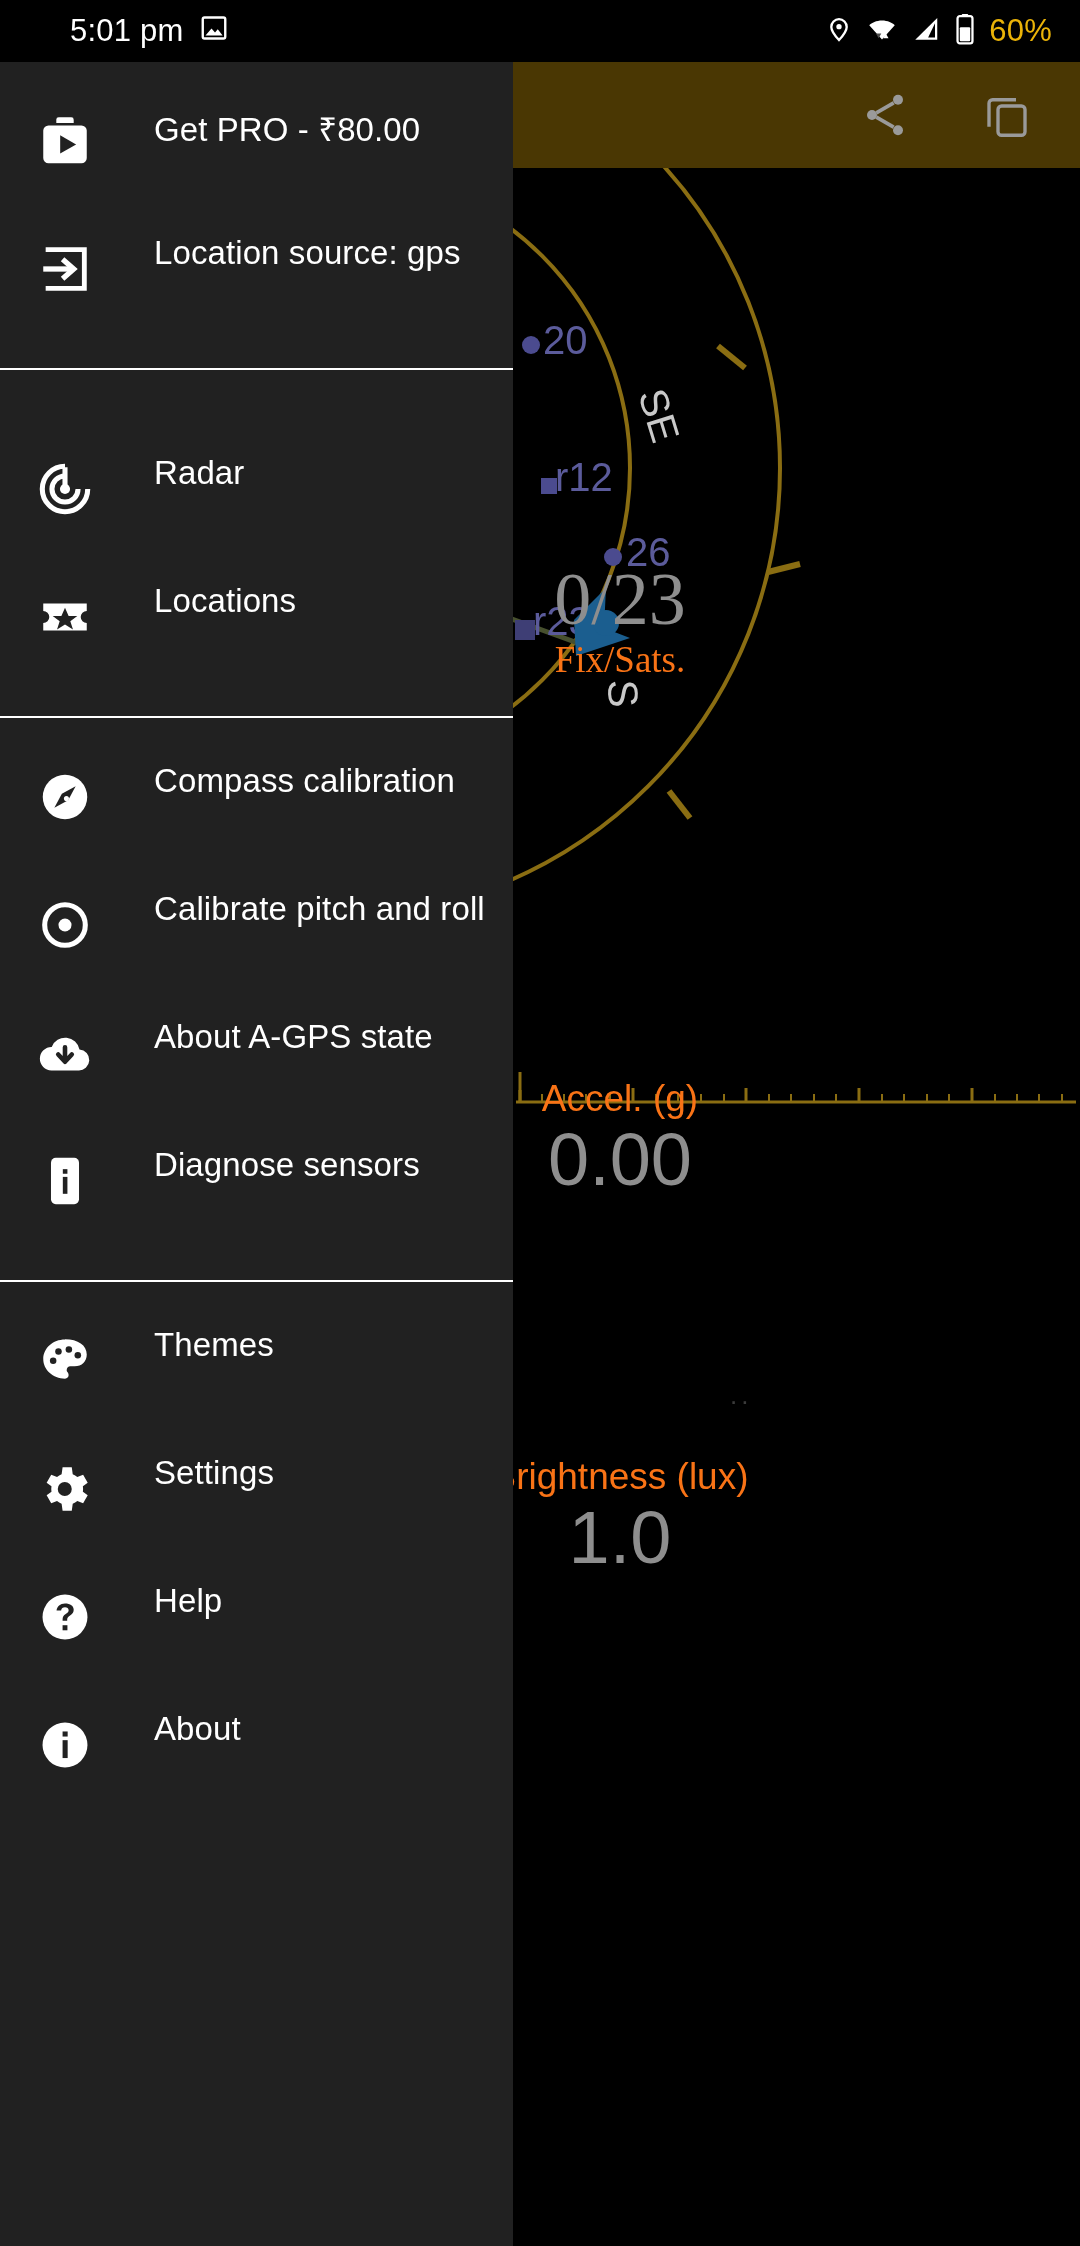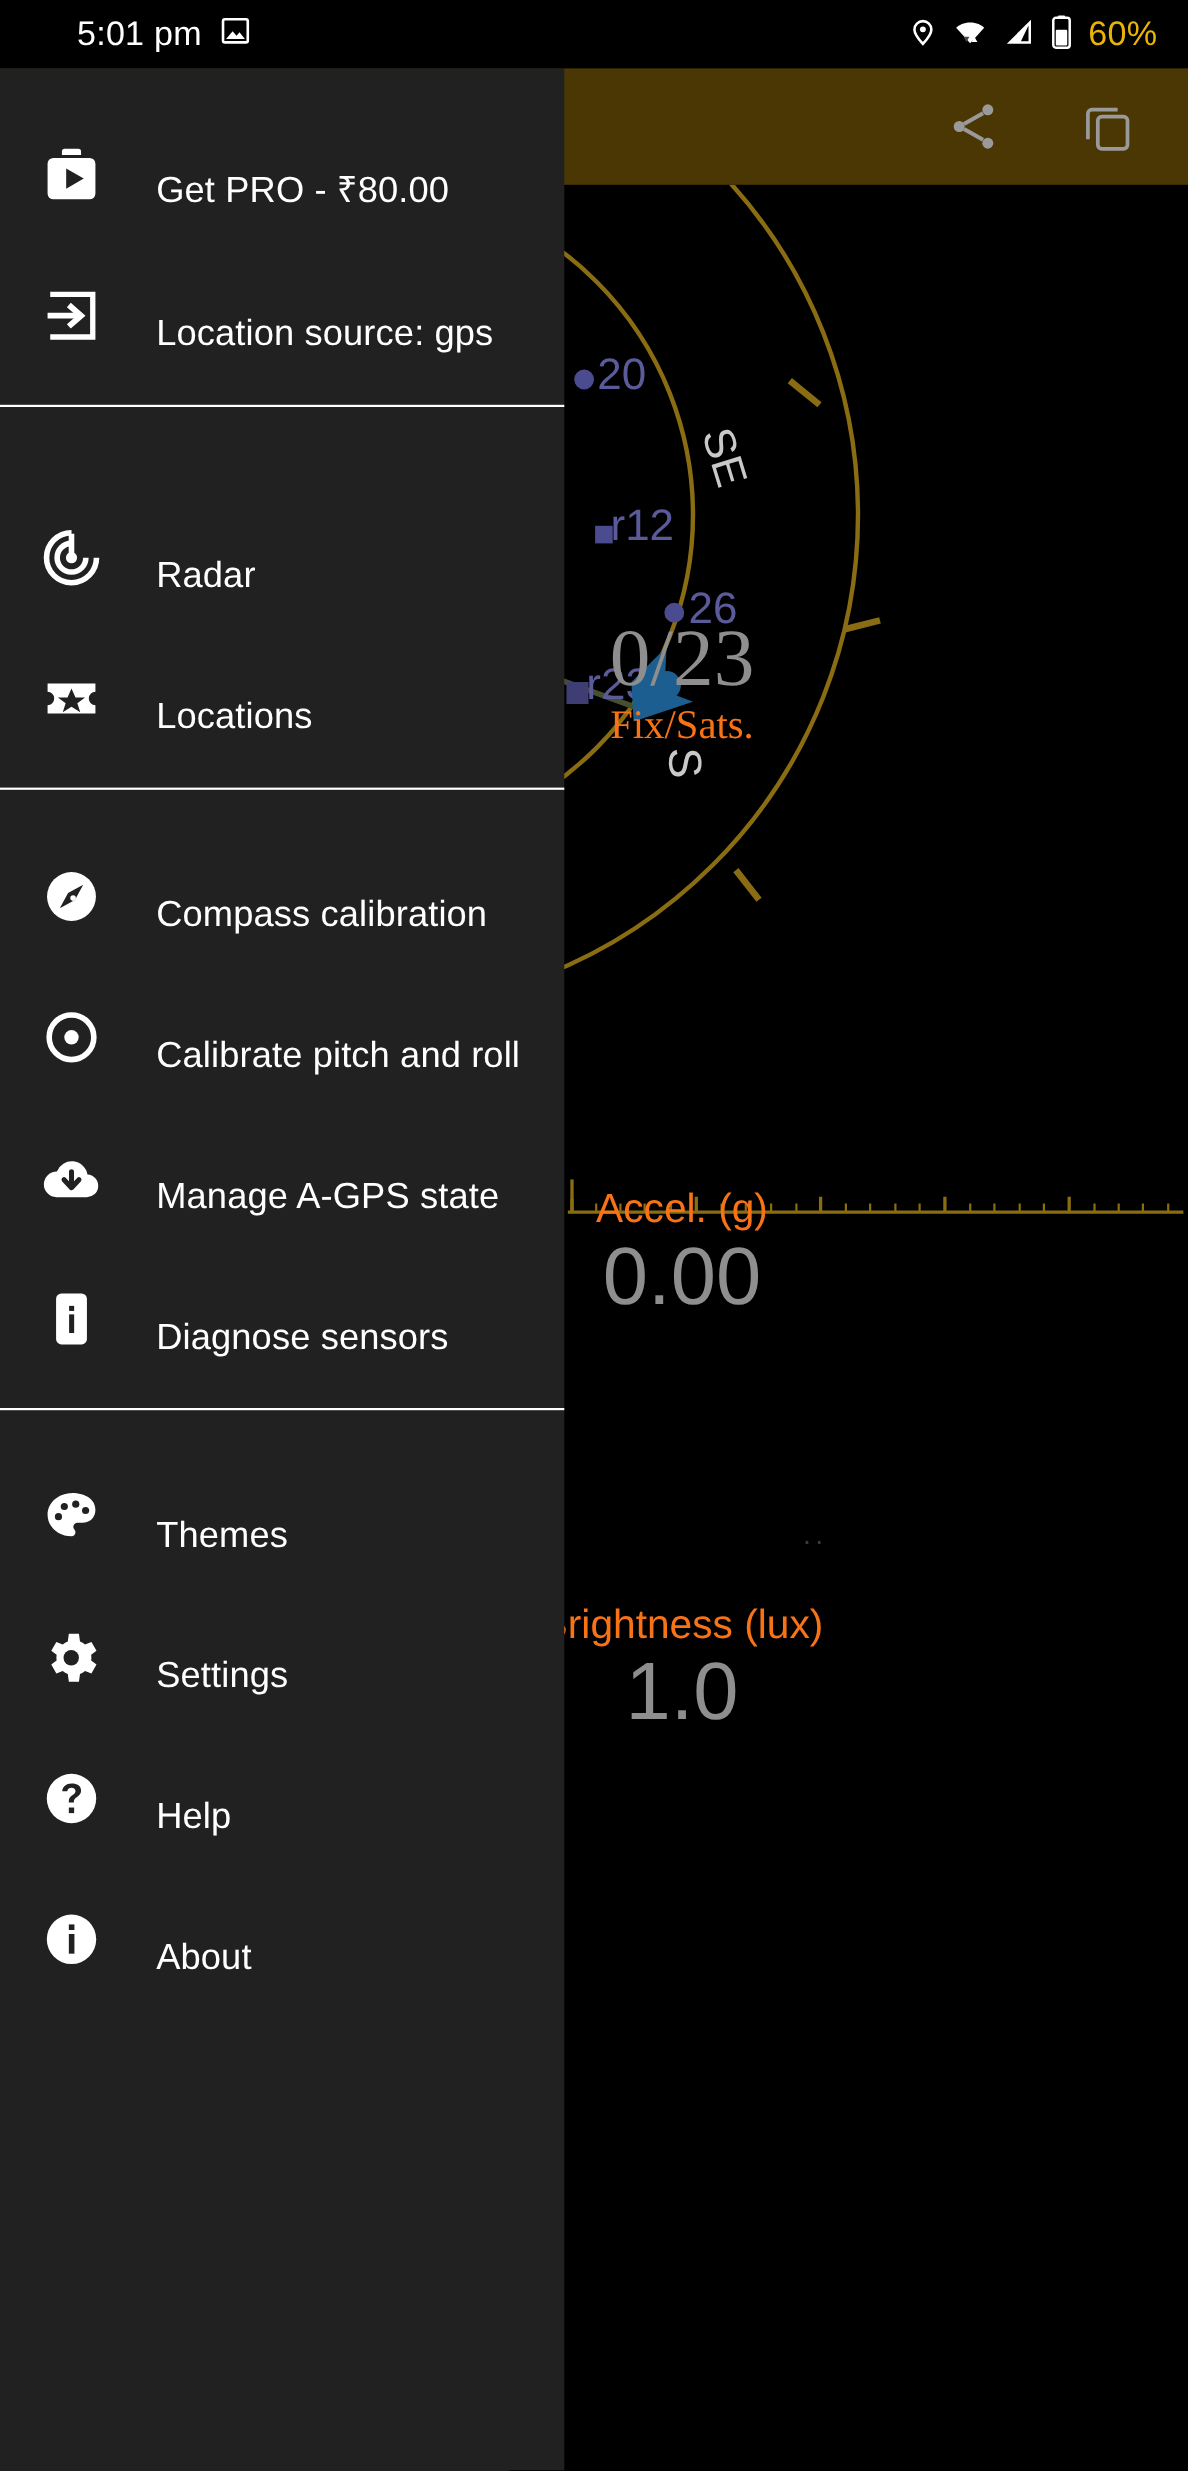--- a/index.html
+++ b/index.html
@@ -44,22 +44,22 @@
   
   #scrim { position:absolute; inset:62px 0 0 0; background:rgba(0,0,0,0.0); z-index:20; }
   #drawer {
     position:absolute; left:0; top:62px; width:513px; height:2184px;
     background:#212121; z-index:30;
     display:flex; flex-direction:column;
     padding-top:0;
   }
   .dsection { display:flex; flex-direction:column; }
   .ditem {
-    display:flex; align-items:flex-end; height:88px;
-    padding-left:30px; gap:0;
+    display:flex; align-items:flex-start; height:88px;
+    padding-left:30px; gap:12px;
   }
   .ditem .ico {
     width:70px; min-width:70px; height:70px;
     display:flex; align-items:center; justify-content:center;
   }
   .ditem .lbl {
     color:#ffffff; font-size:33px; letter-spacing:.1px;
     margin-left:42px; white-space:nowrap;
   }
   .ddivider { height:2px; background:#ffffff; margin:0; }
@@ -260,21 +260,21 @@
         <span class="lbl">Calibrate pitch and roll</span>
       </div>
       <div class="sp-gap"></div>
       <div class="ditem">
         <span class="ico">
           <svg width="58" height="58" viewBox="0 0 24 24">
             <path d="M6.4 19.2h11.1a4.3 4.3 0 0 0 .5-8.6 6 6 0 0 0-11.5-1.1A4.4 4.4 0 0 0 6.4 19.2z" fill="#fff"></path>
             <path d="M12 9.6 v5.1 M9.2 12.6 L12 15.6 L14.8 12.6" stroke="#212121" stroke-width="1.9" fill="none" stroke-linecap="round" stroke-linejoin="round"></path>
           </svg>
         </span>
-        <span class="lbl">Manage A-GPS state</span>
+        <span class="lbl">About A-GPS state</span>
       </div>
       <div class="sp-gap"></div>
       <div class="ditem">
         <span class="ico">
           <svg width="58" height="58" viewBox="0 0 24 24">
             <rect x="6.2" y="2.4" width="11.6" height="19.2" rx="2" fill="#fff"></rect>
             <rect x="11.1" y="7.1" width="1.9" height="1.9" fill="#212121"></rect>
             <rect x="11.1" y="10.3" width="1.9" height="7" fill="#212121"></rect>
           </svg>
         </span>

